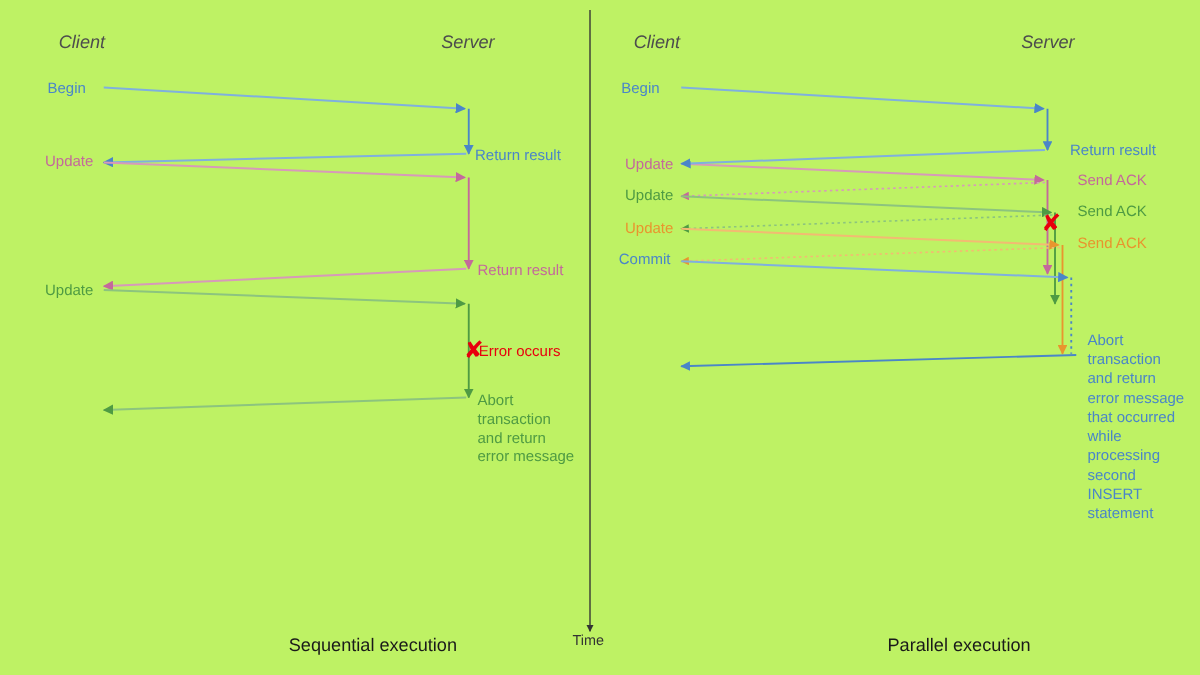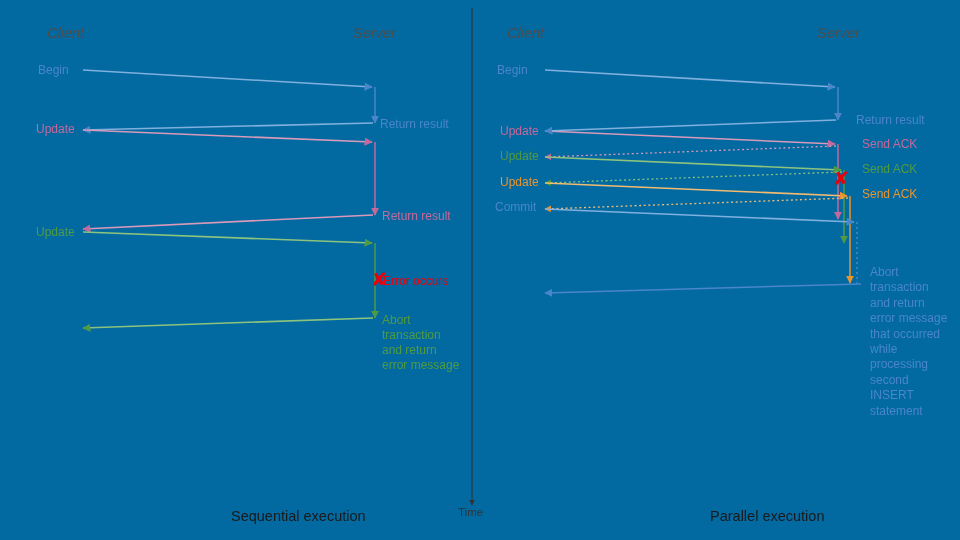--- a/index.html
+++ b/index.html
@@ -1,18 +1,18 @@
 <!DOCTYPE html>
 <html><head>
 <meta charset="utf-8">
 <style>
   html,body{margin:0;padding:0;background:#ffffff;}
   body{width:960px;height:540px;overflow:hidden;
        font-family:"Liberation Sans","DejaVu Sans",sans-serif;}
-  #stage{position:relative;width:960px;height:540px;background:#0369a1;}
+  #stage{position:relative;width:960px;height:540px;background:#bef264;}
   svg{position:absolute;left:0;top:0;width:960px;height:540px;}
   text{font-family:"Liberation Sans","DejaVu Sans",sans-serif;}
   .actor{font-size:14.5px;font-style:italic;fill:#4d4d4d;}
   .caption{font-size:14.5px;fill:#1a1a1a;}
   .msg{font-size:12px;}
   .timelbl{font-size:11.5px;fill:#333333;}
   .errlbl{font-size:12px;fill:#e8000d;}
   .xmark{font-size:19px;font-weight:bold;fill:#e8000d;
          font-family:"Liberation Sans","DejaVu Sans",sans-serif;}
 </style>

